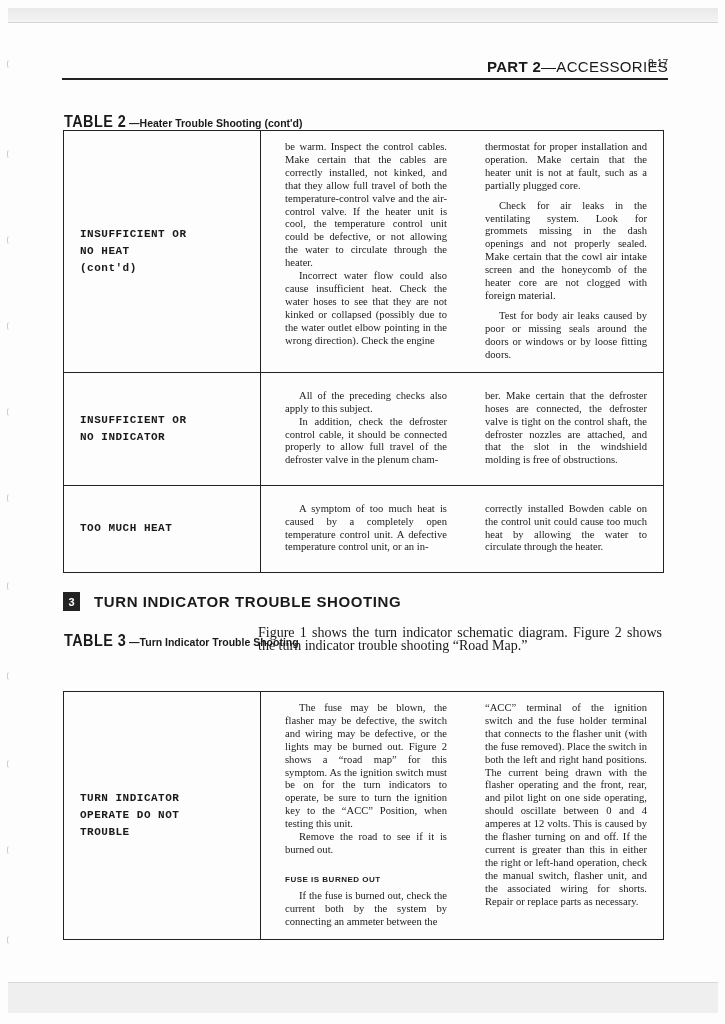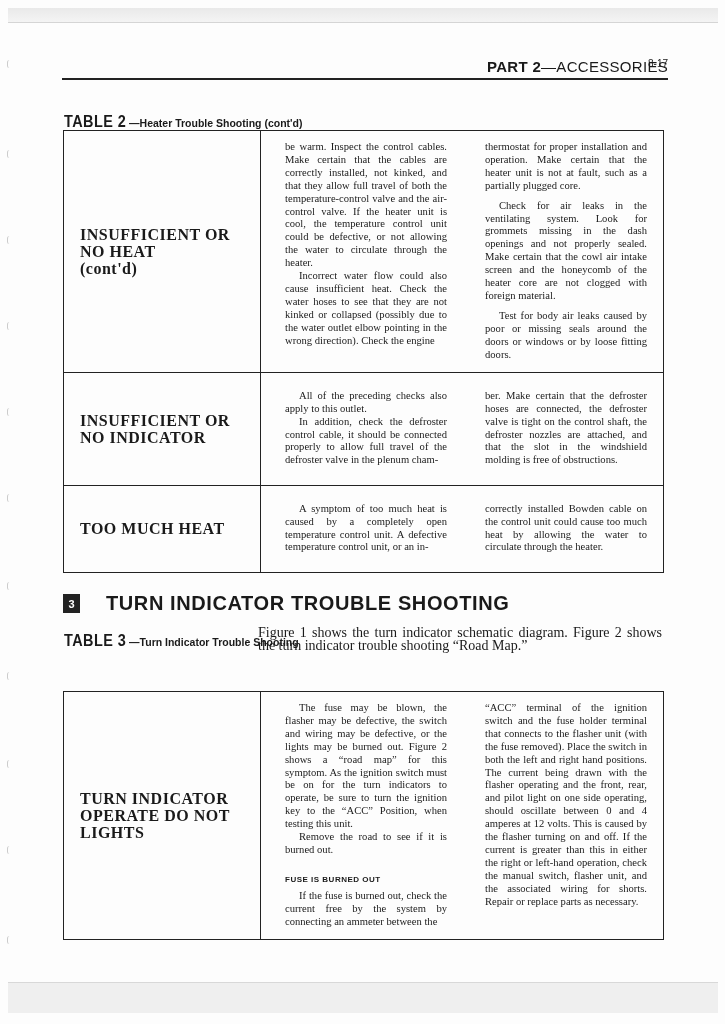--- a/index.html
+++ b/index.html
@@ -12,31 +12,31 @@
   .scan-bottom { position: absolute; left: 8px; top: 982px; width: 710px; height: 30px; background: #efefef; border-top: 1px solid #d8d8d8; }
   .header { position: absolute; left: 62px; top: 58px; width: 606px; height: 20px; border-bottom: 2px solid #222; }
   .header-title { position: absolute; left: 0; right: 0; top: 0; text-align: right; font-family: "Liberation Sans", "DejaVu Sans", sans-serif; font-size: 15px; letter-spacing: 0.3px; }
   .header-title b { font-weight: 700; }
   .page-num { position: absolute; right: 0; top: 0; font-family: "Liberation Sans", sans-serif; font-size: 10px; font-weight: 400; }
   .table-caption { position: absolute; left: 64px; font-family: "Liberation Sans", "DejaVu Sans", sans-serif; }
   .table-caption .big { font-size: 17px; font-weight: 700; letter-spacing: 0.5px; transform: scaleX(0.85); display: inline-block; transform-origin: left; }
   .table-caption .small { font-size: 10.5px; font-weight: 700; margin-left: -8px; }
   table.tt { position: absolute; left: 63px; width: 601px; border-collapse: collapse; }
   table.tt td { border: 1.5px solid #222; vertical-align: middle; padding: 0; }
-  td.symptom { width: 180px; padding-left: 16px !important; font-family: Liberation Serif, serif; font-weight: 700; font-size: 16px; line-height: 17px; letter-spacing: 0.5px; }
+  td.symptom { width: 180px; padding-left: 16px !important; font-family: Liberation Mono, monospace; font-weight: 700; font-size: 11px; line-height: 17px; letter-spacing: 0.5px; }
   td.body { padding: 10px 16px 10px 24px !important; }
   .cols { display: flex; gap: 38px; }
   .col { flex: 1; font-size: 10.6px; line-height: 12.9px; text-align: justify; }
   .col p { margin: 0; text-indent: 14px; }
   .col p.noind { text-indent: 0; }
   .col p.gap { margin-top: 7px; }
   .col .subhead { font-family: "Liberation Sans", sans-serif; font-weight: 700; font-size: 8px; letter-spacing: 0.5px; margin: 17px 0 3px; text-indent: 0; }
   .section { position: absolute; left: 63px; top: 592px; display: flex; align-items: center; }
   .section-num { width: 17px; height: 19px; background: #222; color: #fff; font-family: "Liberation Sans", sans-serif; font-weight: 700; font-size: 11px; display: flex; align-items: center; justify-content: center; }
-  .section-title { margin-left: 26px; font-family: "Liberation Sans", "DejaVu Sans", sans-serif; font-weight: 700; font-size: 20px; letter-spacing: 0.6px; }
+  .section-title { margin-left: 14px; font-family: "Liberation Sans", "DejaVu Sans", sans-serif; font-weight: 700; font-size: 15px; letter-spacing: 0.6px; }
   .intro { position: absolute; left: 258px; top: 626px; width: 404px; font-size: 14px; line-height: 13px; text-align: justify; }
   .margin-mark { position: absolute; left: 7px; width: 4px; height: 8px; border-left: 1px solid #ccc; border-radius: 4px; }
 </style>
 </head>
 <body>
 
 <div class="scan-top"></div>
 <div class="margin-mark" style="top:60px"></div>
 <div class="margin-mark" style="top:150px"></div>
 <div class="margin-mark" style="top:236px"></div>
@@ -81,21 +81,21 @@
     </td>
   </tr>
   <tr style="height:113px">
     <td class="symptom">
       <div>INSUFFICIENT OR</div>
       <div>NO INDICATOR</div>
     </td>
     <td class="body">
       <div class="cols">
         <div class="col">
-          <p>All of the preceding checks also apply to this outlet.</p>
+          <p>All of the preceding checks also apply to this subject.</p>
           <p>In addition, check the defroster control cable, it should be connected properly to allow full travel of the defroster valve in the plenum cham-</p>
         </div>
         <div class="col">
           <p class="noind">ber. Make certain that the defroster hoses are connected, the defroster valve is tight on the control shaft, the defroster nozzles are attached, and that the slot in the windshield molding is free of obstructions.</p>
         </div>
       </div>
     </td>
   </tr>
   <tr style="height:87px">
     <td class="symptom">
@@ -124,29 +124,29 @@
 <div class="table-caption" style="top:631px">
   <span class="big">TABLE 3</span><span class="small">—Turn Indicator Trouble Shooting</span>
 </div>
 
 <table class="tt" style="top:691px">
   <tbody>
       <tr style="height:227px">
     <td class="symptom">
       <div>TURN INDICATOR</div>
       <div>OPERATE DO NOT</div>
-      <div>LIGHTS</div>
+      <div>TROUBLE</div>
     </td>
     <td class="body">
       <div class="cols">
         <div class="col">
           <p>The fuse may be blown, the flasher may be defective, the switch and wiring may be defective, or the lights may be burned out. Figure 2 shows a “road map” for this symptom. As the ignition switch must be on for the turn indicators to operate, be sure to turn the ignition key to the “ACC” Position, when testing this unit.</p>
           <p>Remove the road to see if it is burned out.</p>
           <p class="subhead">FUSE IS BURNED OUT</p>
-          <p>If the fuse is burned out, check the current free by the system by connecting an ammeter between the</p>
+          <p>If the fuse is burned out, check the current both by the system by connecting an ammeter between the</p>
         </div>
         <div class="col">
           <p class="noind">“ACC” terminal of the ignition switch and the fuse holder terminal that connects to the flasher unit (with the fuse removed). Place the switch in both the left and right hand positions. The current being drawn with the flasher operating and the front, rear, and pilot light on one side operating, should oscillate between 0 and 4 amperes at 12 volts. This is caused by the flasher turning on and off. If the current is greater than this in either the right or left-hand operation, check the manual switch, flasher unit, and the associated wiring for shorts. Repair or replace parts as necessary.</p>
         </div>
       </div>
     </td>
   </tr>
 </tbody>
   </table>
 

